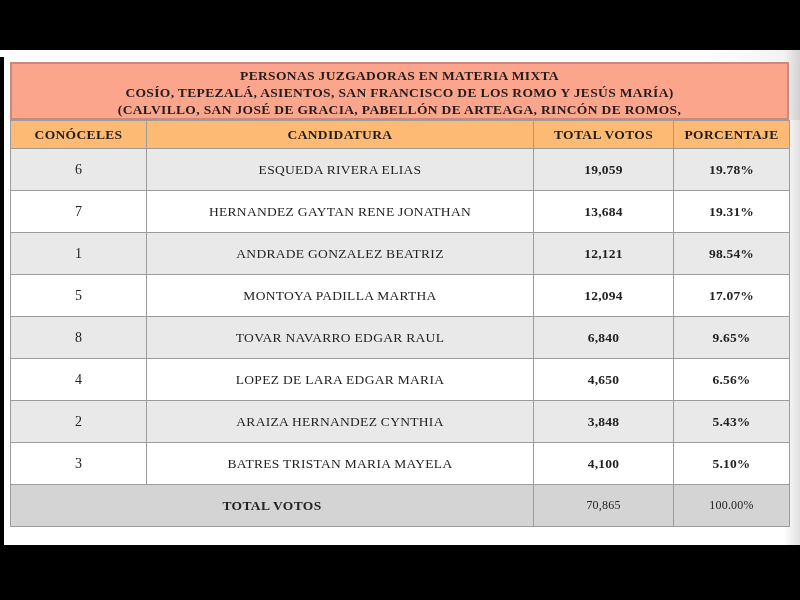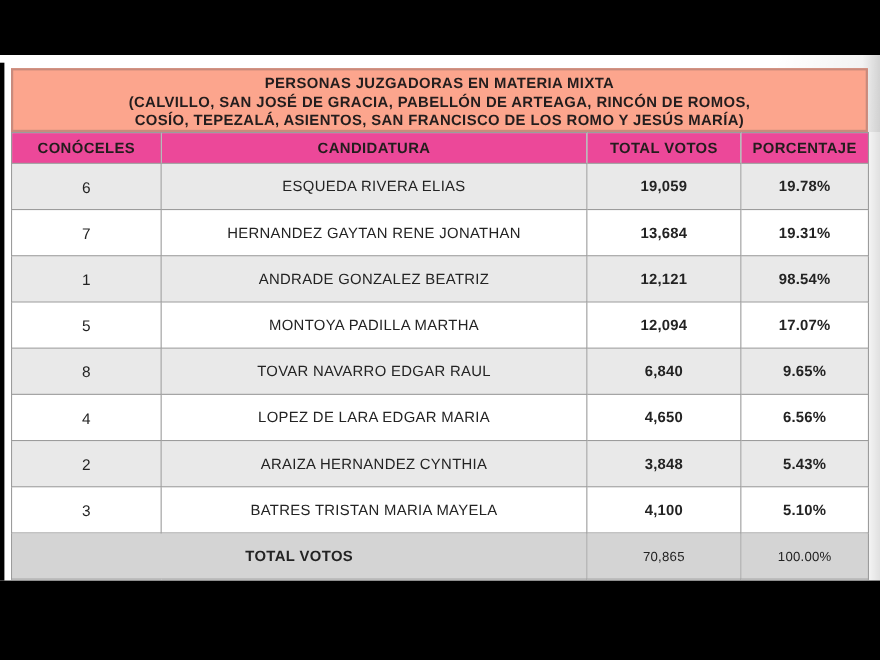--- a/index.html
+++ b/index.html
@@ -1,18 +1,18 @@
 <!DOCTYPE html>
 <html><head>
 <meta charset="utf-8">
 <style>
   html, body { margin:0; padding:0; background:#000; }
   .stage {
-    position:relative; width:800px; height:528px; background:#000;
-    overflow:hidden; font-family:Liberation Sans, sans-serif;
+    position:relative; width:800px; height:600px; background:#000;
+    overflow:hidden; font-family:Liberation Serif, serif;
   }
   .letterbox { position:absolute; left:0; width:800px; background:#000; }
   .letterbox.top { top:0; height:50px; }
   .letterbox.bottom { top:545px; height:55px; }
   .content { position:absolute; left:0; top:50px; width:800px; height:495px; background:#ffffff; }
   .edge-shade {
     position:absolute; top:0; right:0; width:16px; height:100%;
     background:linear-gradient(to right, rgba(0,0,0,0), rgba(0,0,0,0.12));
     pointer-events:none;
   }
@@ -31,21 +31,21 @@
     text-align:center; padding-top:3px; color:#231d1d;
   }
   .title-line { font-weight:bold; font-size:13.5px; line-height:17px; letter-spacing:0.35px; white-space:nowrap; }
 
   table.results { border-collapse:collapse; width:779px; table-layout:fixed; color:#232323; }
   table.results th, table.results td {
     border:1px solid #9C9C9C; text-align:center; vertical-align:middle; padding:0;
     overflow:hidden; white-space:nowrap;
   }
   thead th {
-    background:#ec4899; height:27px; font-size:13.5px; font-weight:bold;
+    background:#fdba74; height:27px; font-size:13.5px; font-weight:bold;
     letter-spacing:0.35px; color:#231d1d;
   }
   tbody.data tr { height:42px; }
   tbody.data tr:nth-child(odd) td { background:#E9E9E9; }
   tbody.data tr:nth-child(even) td { background:#FFFFFF; }
   td.idx  { font-size:14px; }
   td.name { font-size:13.5px; letter-spacing:0.3px;margin-left:16px; }
   td.votes { font-size:13.5px; font-weight:bold; letter-spacing:0.2px; }
   td.pct   { font-size:13.5px; font-weight:bold; letter-spacing:0.2px; }
   tr.total-row { height:42px; }
@@ -61,22 +61,22 @@
 
   <div class="content">
     <div class="corner-shade"></div>
     <div class="edge-shade"></div>
     <div class="left-strip"></div>
 
     <div class="card">
 
       <div class="title-block">
         <div class="title-line">PERSONAS JUZGADORAS EN MATERIA MIXTA</div>
+        <div class="title-line">COSÍO, TEPEZALÁ, ASIENTOS, SAN FRANCISCO DE LOS ROMO Y JESÚS MARÍA)</div>
         <div class="title-line">(CALVILLO, SAN JOSÉ DE GRACIA, PABELLÓN DE ARTEAGA, RINCÓN DE ROMOS,</div>
-        <div class="title-line">COSÍO, TEPEZALÁ, ASIENTOS, SAN FRANCISCO DE LOS ROMO Y JESÚS MARÍA)</div>
       </div>
 
       <table class="results">
         <colgroup>
           <col style="width:136px">
           <col style="width:387px">
           <col style="width:140px">
           <col style="width:116px">
         </colgroup>
         <thead>

